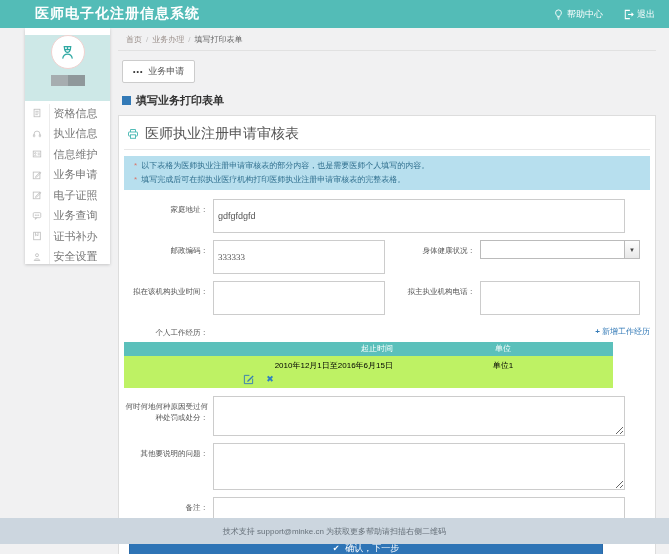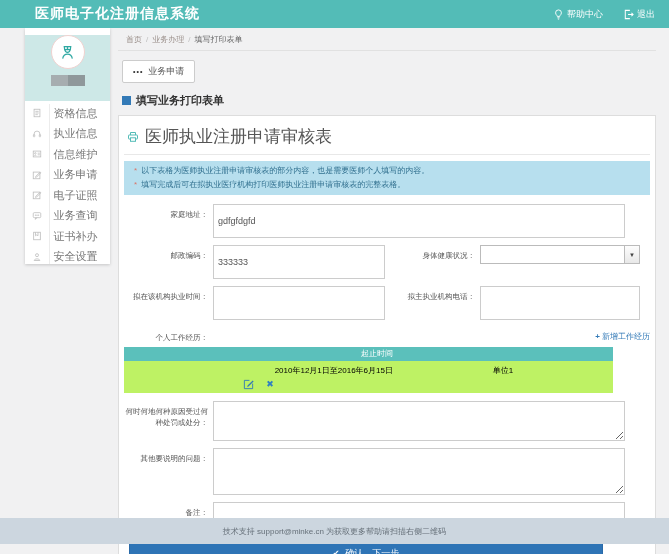--- a/index.html
+++ b/index.html
@@ -32,32 +32,32 @@
   .crumb-sep { margin:0 4px; color:#bbb; }
   .crumb-current { color:#666; }
 
   .back-btn { margin:9px 0 0 4px; display:inline-flex; align-items:center; gap:5px; background:#fff; border:1px solid #ccc; border-radius:2px; font-size:9px; color:#555; padding:4px 10px; cursor:pointer; }
   .back-icon { font-size:7px; font-weight:bold; color:#333; letter-spacing:1px; line-height:5px; }
 
   .section-title { margin:10px 0 0 4px; display:flex; align-items:center; gap:5px; font-size:11px; font-weight:bold; color:#333; }
   .blue-square { width:9px; height:9px; background:#337ab7; }
 
   .panel { margin-top:7px; background:#fff; border:1px solid #ddd; padding:6px 5px 10px 5px; }
-  .panel-header { display:flex; align-items:center; gap:6px; font-size:17px; color:#555; padding:3px 2px 6px 3px; border-bottom:1px solid #e8e8e8; }
+  .panel-header { display:flex; align-items:center; gap:6px; font-size:14px; color:#555; padding:3px 2px 6px 3px; border-bottom:1px solid #e8e8e8; }
   .notice { margin-top:6px; background:#b7dfee; color:#31708f; font-size:8px; line-height:14px; padding:3px 10px; }
   .notice .bullet { color:#d9776b; margin-right:4px; }
 
   .form { margin-top:9px; }
   .frow { display:flex; align-items:flex-start; margin-bottom:7px; }
   .flabel { width:84px; text-align:right; font-size:7.5px; color:#555; line-height:11px; padding-top:5px; }
   .fctrl { margin-left:5px; }
   input.text { height:32px; border:1px solid #ccc; font-size:9px; color:#555; padding:16px 4px; background:#fff; }
   textarea.area { border:1px solid #ccc; font-size:9px; color:#555; padding:2px 4px; resize:vertical; width:412px; }
   .w-full { width:412px; }
-  .w-half { width:172px; }
+  .w-half { width:172px;font-family:Liberation Serif, serif; }
   .flabel2 { width:88px; text-align:right; font-size:7.5px; color:#555; line-height:11px; padding-top:5px; margin-left:2px; }
   .fake-select { margin-left:5px; width:160px; height:19px; border:1px solid #bbb; background:#fff; display:flex; cursor:pointer; }
   .fs-value { flex:1; font-size:9px; color:#555; line-height:17px; padding:0 4px; }
   .fs-btn { width:15px; background:linear-gradient(#fdfdfd,#e8e8e8); border-left:1px solid #bbb; display:flex; align-items:center; justify-content:center; font-size:6px; color:#444; }
 
   .add-link { margin-left:auto; font-size:8px; color:#337ab7; cursor:pointer; padding-top:4px; }
   .add-plus { font-weight:bold; margin-right:2px; }
 
   .xtable { width:489px; margin:2px 0 8px 0; font-size:8px; }
   .xt-head { display:flex; background:#5bc0bb; color:#fff; height:14px; line-height:14px; }
@@ -262,20 +262,21 @@
         <div class="frow" style="margin-bottom:4px;">
           <div class="flabel">个人工作经历：</div>
           <div class="add-link">
             <span class="add-plus">+</span><span>新增工作经历</span>
           </div>
         </div>
 
         <div class="xtable">
           <div class="xt-head">
             <div class="c1">起止时间</div>
+            <div class="c2">单位</div>
           </div>
           <div class="xt-body">
             <div class="c1">
               <div>2010年12月1日至2016年6月15日</div>
               <div class="row-icons">
                 <span class="edit-btn">
                   <svg viewBox="0 0 12 12" width="11" height="11" fill="none" stroke="#337ab7" stroke-width="1">
                       <path d="M10.5 5v5.5h-9v-9H7"></path>
                       <path d="M5 7.2l5.6-5.6 1 1L6 8.2l-1.4.4z" fill="#337ab7" stroke="none"></path>
                     </svg>

